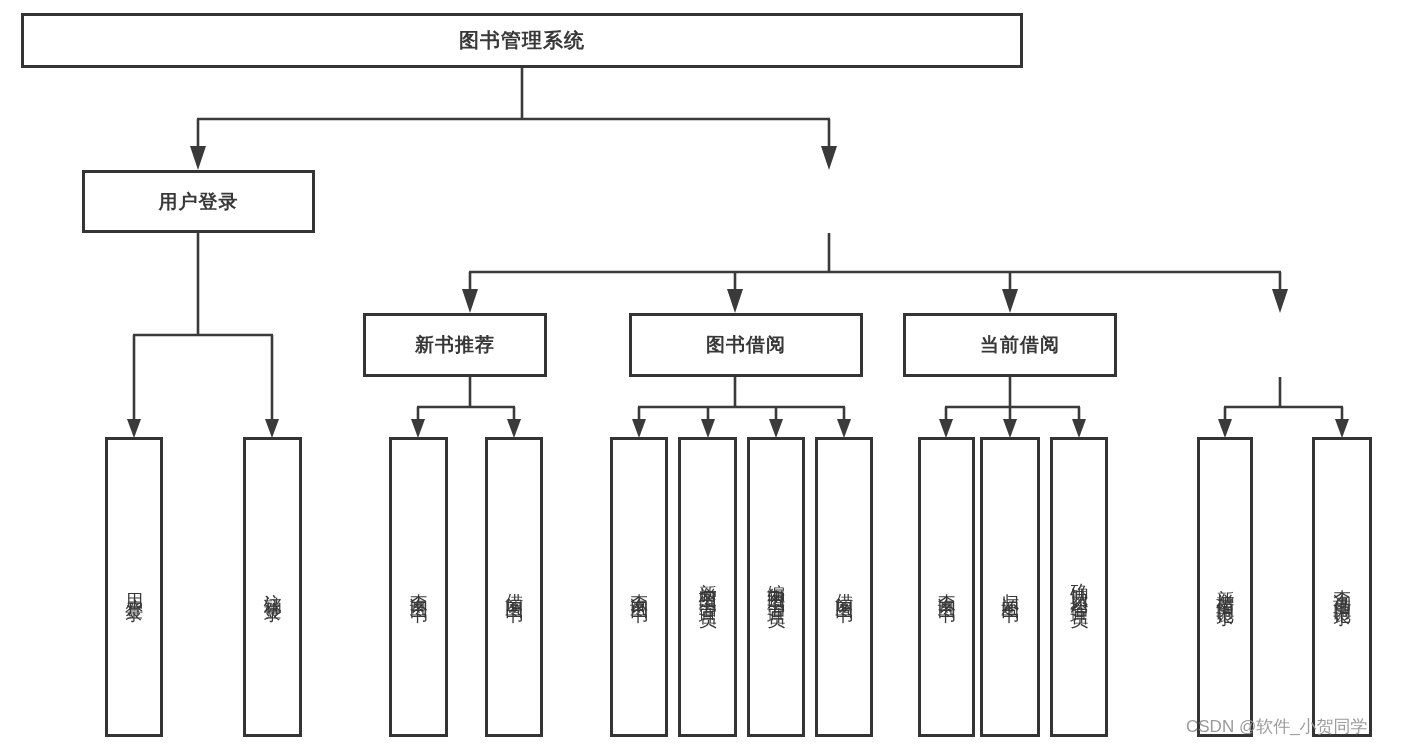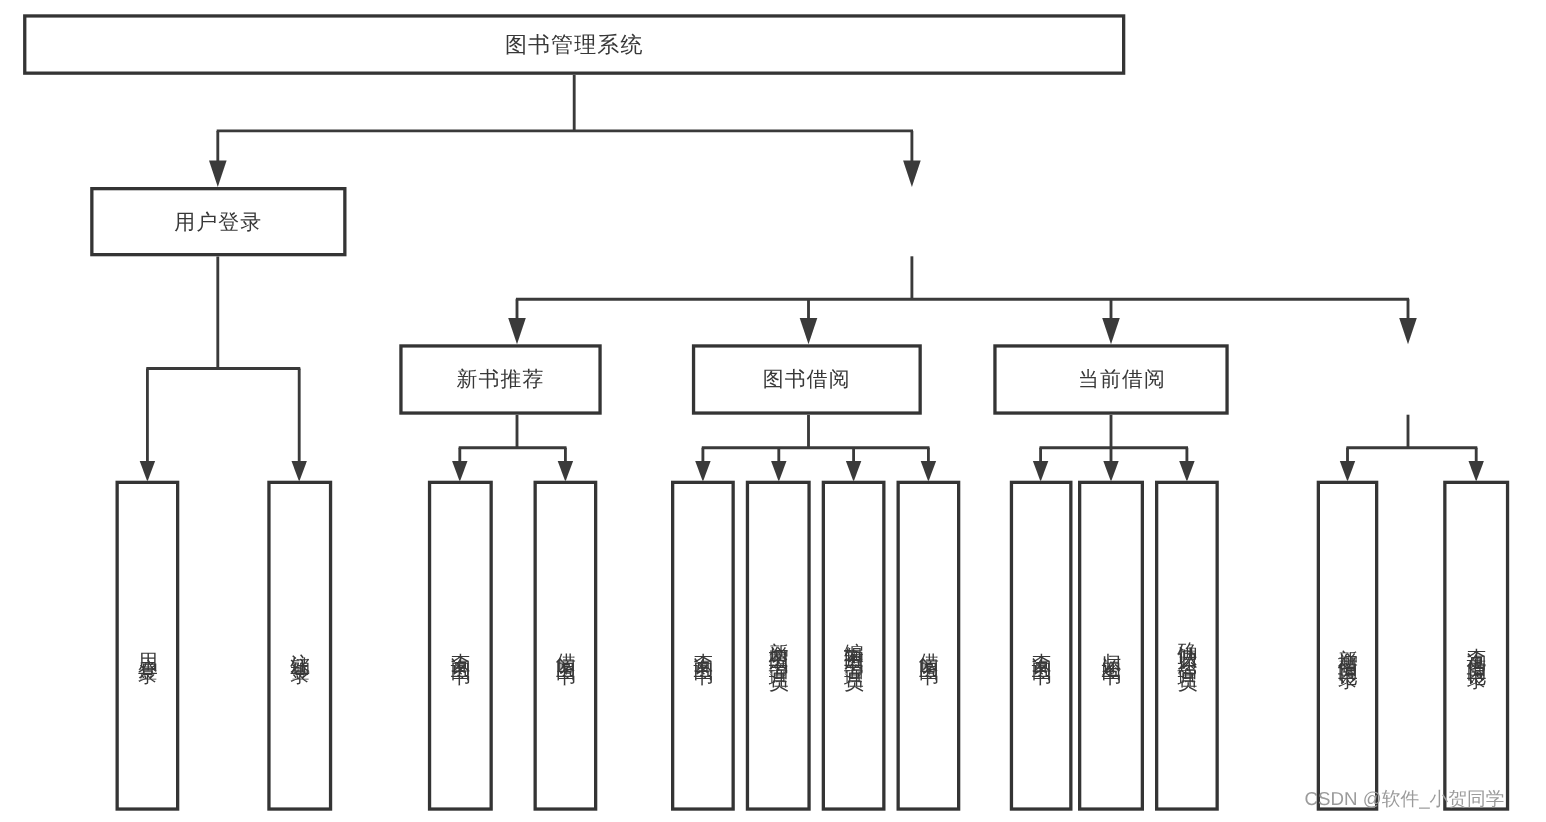--- a/index.html
+++ b/index.html
@@ -30,20 +30,21 @@
     border: 3px solid #343434;
     color: #383838;
     display: flex;
     align-items: center;
     justify-content: center;
     z-index: 2;
   }
   .node.h { 
     font-size: 19px;
     letter-spacing: 1px;
+    font-weight: bold;
   }
   .node.root {
     left: 21px; top: 13px; width: 1002px; height: 55px;
     font-size: 20px;
   }
   .node.lvl2 { top: 170px; height: 63px; }
   .node.lvl3 { top: 313px; height: 64px; }
   .node.leaf {
     top: 437px;
     height: 300px;
@@ -146,21 +147,21 @@
       <line x1="1342" y1="407" x2="1342" y2="423"></line>
       <polygon points="1335,419 1349,419 1342,438"></polygon>
     </g>
   </svg>
 
   <div class="node h root">图书管理系统</div>
 
   <div class="node h lvl2" style="left:82px;  width:233px;">用户登录</div>
 
   <div class="node h lvl3" style="left:363px;  width:184px;">新书推荐</div>
-  <div class="node h lvl3" style="left:629px;  width:209px;">图书借阅</div>
+  <div class="node h lvl3" style="left:629px;  width:234px;">图书借阅</div>
   <div class="node h lvl3" style="left:903px;  width:214px;padding-left:20px;">当前借阅</div>
 
   <div class="node leaf" style="left:105px;  width:58px;">用户登录</div>
   <div class="node leaf" style="left:243px;  width:59px;">注销登录</div>
   <div class="node leaf" style="left:389px;  width:59px;">查询图书</div>
   <div class="node leaf" style="left:485px;  width:58px;">借阅图书</div>
   <div class="node leaf" style="left:610px;  width:58px;">查询图书</div>
   <div class="node leaf" style="left:678px;  width:59px;">新增图书（管理员）</div>
   <div class="node leaf" style="left:747px;  width:58px;">编辑图书（管理员）</div>
   <div class="node leaf" style="left:815px;  width:58px;">借阅图书</div>

